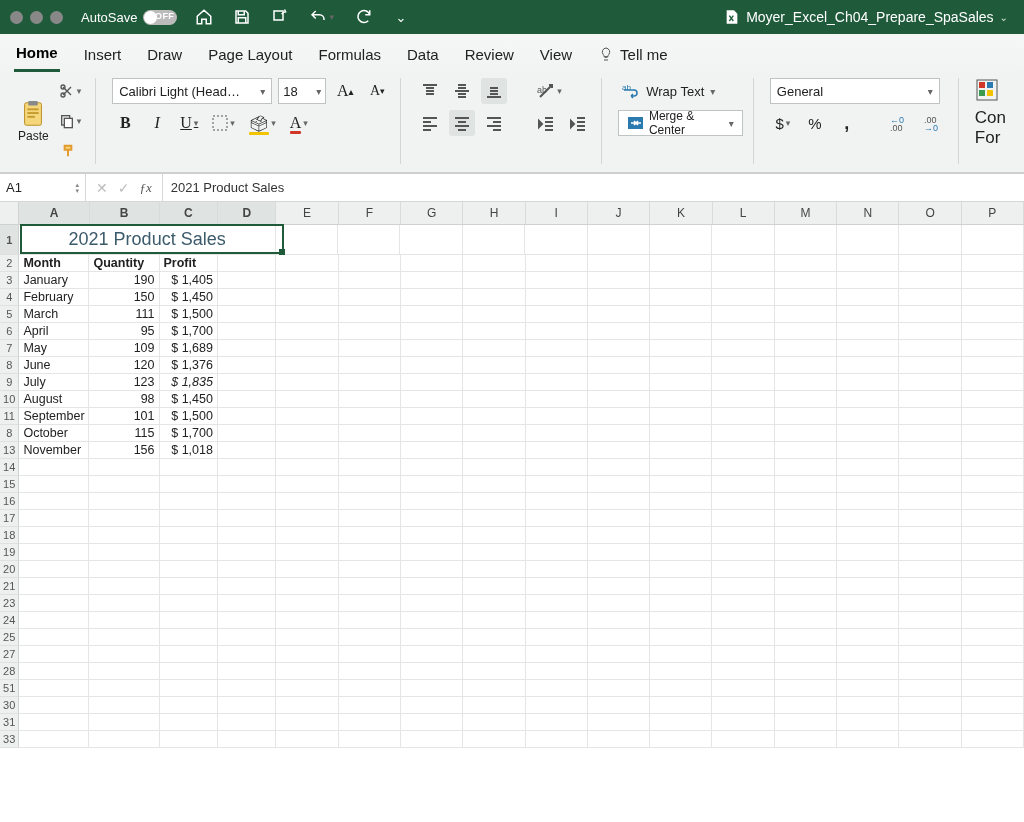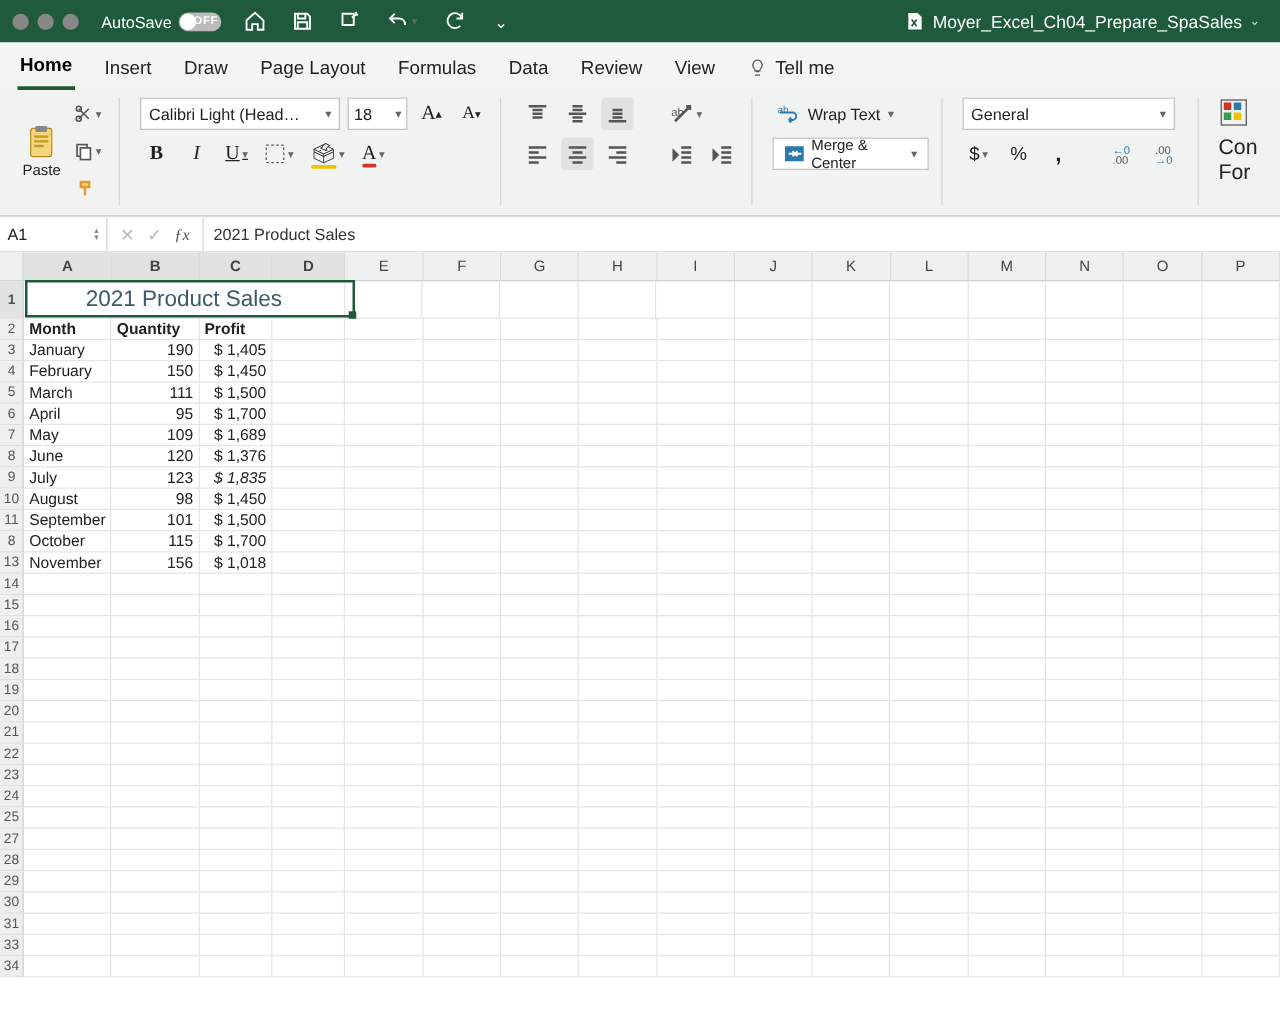--- a/index.html
+++ b/index.html
@@ -750,39 +750,20 @@
         <div class="cell" style="width: 64px; height: 17px;"></div>
         <div class="cell" style="width: 64px; height: 17px;"></div>
         <div class="cell" style="width: 64px; height: 17px;"></div>
         <div class="cell" style="width: 64px; height: 17px;"></div>
         <div class="cell" style="width: 64px; height: 17px;"></div>
         <div class="cell" style="width: 64px; height: 17px;"></div>
         <div class="cell" style="width: 64px; height: 17px;"></div>
         <div class="cell" style="width: 64px; height: 17px;"></div>
       </div>
       <div class="gridrow">
-        <div class="rowhead" style="height: 17px;">22</div>
-        <div class="cell" style="width: 72px; height: 17px;"></div>
-        <div class="cell" style="width: 72px; height: 17px;"></div>
-        <div class="cell" style="width: 60px; height: 17px;"></div>
-        <div class="cell" style="width: 60px; height: 17px;"></div>
-        <div class="cell" style="width: 64px; height: 17px;"></div>
-        <div class="cell" style="width: 64px; height: 17px;"></div>
-        <div class="cell" style="width: 64px; height: 17px;"></div>
-        <div class="cell" style="width: 64px; height: 17px;"></div>
-        <div class="cell" style="width: 64px; height: 17px;"></div>
-        <div class="cell" style="width: 64px; height: 17px;"></div>
-        <div class="cell" style="width: 64px; height: 17px;"></div>
-        <div class="cell" style="width: 64px; height: 17px;"></div>
-        <div class="cell" style="width: 64px; height: 17px;"></div>
-        <div class="cell" style="width: 64px; height: 17px;"></div>
-        <div class="cell" style="width: 64px; height: 17px;"></div>
-        <div class="cell" style="width: 64px; height: 17px;"></div>
-      </div>
-      <div class="gridrow">
         <div class="rowhead" style="height: 17px;">23</div>
         <div class="cell" style="width: 72px; height: 17px;"></div>
         <div class="cell" style="width: 72px; height: 17px;"></div>
         <div class="cell" style="width: 60px; height: 17px;"></div>
         <div class="cell" style="width: 60px; height: 17px;"></div>
         <div class="cell" style="width: 64px; height: 17px;"></div>
         <div class="cell" style="width: 64px; height: 17px;"></div>
         <div class="cell" style="width: 64px; height: 17px;"></div>
         <div class="cell" style="width: 64px; height: 17px;"></div>
         <div class="cell" style="width: 64px; height: 17px;"></div>
@@ -864,21 +845,21 @@
         <div class="cell" style="width: 64px; height: 17px;"></div>
         <div class="cell" style="width: 64px; height: 17px;"></div>
         <div class="cell" style="width: 64px; height: 17px;"></div>
         <div class="cell" style="width: 64px; height: 17px;"></div>
         <div class="cell" style="width: 64px; height: 17px;"></div>
         <div class="cell" style="width: 64px; height: 17px;"></div>
         <div class="cell" style="width: 64px; height: 17px;"></div>
         <div class="cell" style="width: 64px; height: 17px;"></div>
       </div>
       <div class="gridrow">
-        <div class="rowhead" style="height: 17px;">29</div>
+        <div class="rowhead" style="height: 17px;">51</div>
         <div class="cell" style="width: 72px; height: 17px;"></div>
         <div class="cell" style="width: 72px; height: 17px;"></div>
         <div class="cell" style="width: 60px; height: 17px;"></div>
         <div class="cell" style="width: 60px; height: 17px;"></div>
         <div class="cell" style="width: 64px; height: 17px;"></div>
         <div class="cell" style="width: 64px; height: 17px;"></div>
         <div class="cell" style="width: 64px; height: 17px;"></div>
         <div class="cell" style="width: 64px; height: 17px;"></div>
         <div class="cell" style="width: 64px; height: 17px;"></div>
         <div class="cell" style="width: 64px; height: 17px;"></div>
@@ -922,39 +903,20 @@
         <div class="cell" style="width: 64px; height: 17px;"></div>
         <div class="cell" style="width: 64px; height: 17px;"></div>
         <div class="cell" style="width: 64px; height: 17px;"></div>
         <div class="cell" style="width: 64px; height: 17px;"></div>
         <div class="cell" style="width: 64px; height: 17px;"></div>
         <div class="cell" style="width: 64px; height: 17px;"></div>
         <div class="cell" style="width: 64px; height: 17px;"></div>
       </div>
       <div class="gridrow">
         <div class="rowhead" style="height: 17px;">33</div>
-        <div class="cell" style="width: 72px; height: 17px;"></div>
-        <div class="cell" style="width: 72px; height: 17px;"></div>
-        <div class="cell" style="width: 60px; height: 17px;"></div>
-        <div class="cell" style="width: 60px; height: 17px;"></div>
-        <div class="cell" style="width: 64px; height: 17px;"></div>
-        <div class="cell" style="width: 64px; height: 17px;"></div>
-        <div class="cell" style="width: 64px; height: 17px;"></div>
-        <div class="cell" style="width: 64px; height: 17px;"></div>
-        <div class="cell" style="width: 64px; height: 17px;"></div>
-        <div class="cell" style="width: 64px; height: 17px;"></div>
-        <div class="cell" style="width: 64px; height: 17px;"></div>
-        <div class="cell" style="width: 64px; height: 17px;"></div>
-        <div class="cell" style="width: 64px; height: 17px;"></div>
-        <div class="cell" style="width: 64px; height: 17px;"></div>
-        <div class="cell" style="width: 64px; height: 17px;"></div>
-        <div class="cell" style="width: 64px; height: 17px;"></div>
-      </div>
-      <div class="gridrow">
-        <div class="rowhead" style="height: 17px;">34</div>
         <div class="cell" style="width: 72px; height: 17px;"></div>
         <div class="cell" style="width: 72px; height: 17px;"></div>
         <div class="cell" style="width: 60px; height: 17px;"></div>
         <div class="cell" style="width: 60px; height: 17px;"></div>
         <div class="cell" style="width: 64px; height: 17px;"></div>
         <div class="cell" style="width: 64px; height: 17px;"></div>
         <div class="cell" style="width: 64px; height: 17px;"></div>
         <div class="cell" style="width: 64px; height: 17px;"></div>
         <div class="cell" style="width: 64px; height: 17px;"></div>
         <div class="cell" style="width: 64px; height: 17px;"></div>

